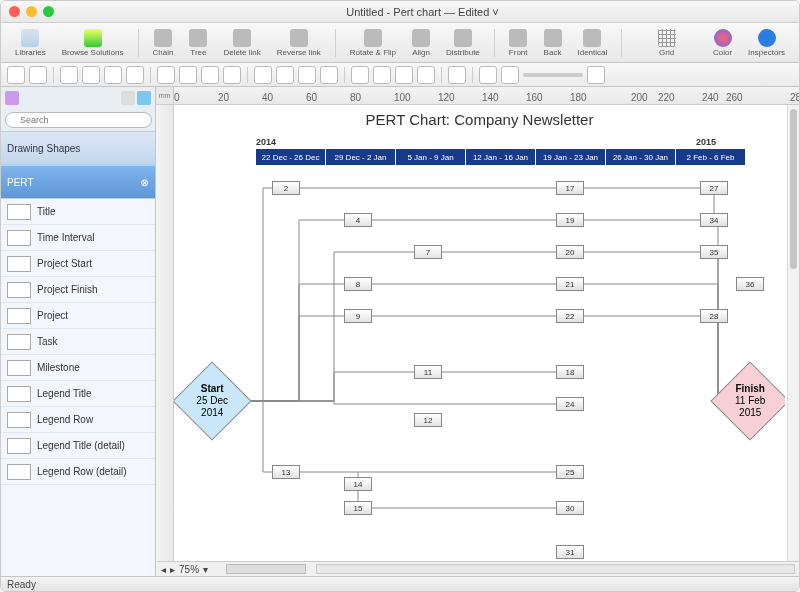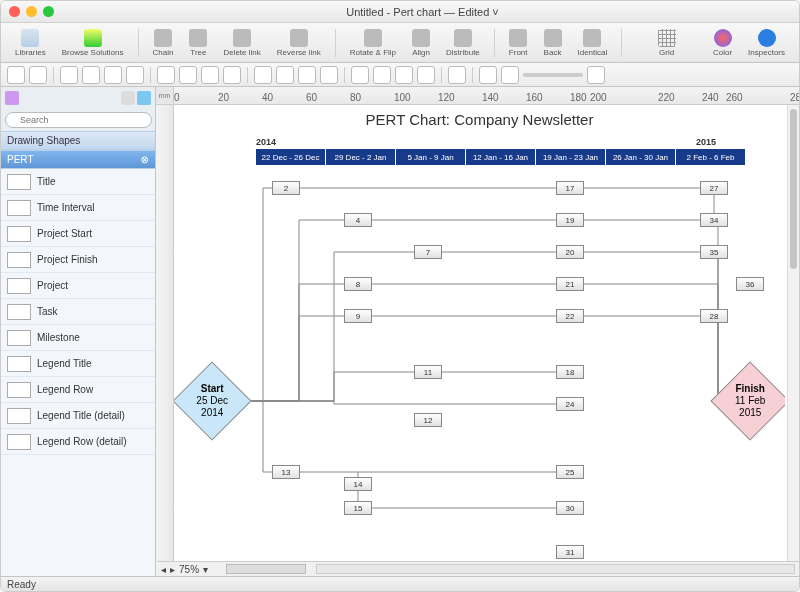--- a/index.html
+++ b/index.html
@@ -15,21 +15,21 @@
 .tblbl{font-size:8px;color:#555;}
 .tbsep{width:1px;height:28px;background:#d0d0d0;margin:0 4px;}
 .tooliconbar{height:24px;background:linear-gradient(#f8f8f8,#ebebeb);border-bottom:1px solid #c5c5c5;display:flex;align-items:center;padding:0 6px;gap:4px;}
 .smico{width:18px;height:18px;background:#fff;border:1px solid #bbb;border-radius:3px;}
 .vsep{width:1px;height:16px;background:#ccc;margin:0 2px;}
 .content{display:flex;height:calc(100% - 22px - 40px - 24px - 15px);}
 .sidebar{width:155px;background:#fff;border-right:1px solid #c5c5c5;display:flex;flex-direction:column;}
 .searchbar{height:22px;padding:2px 4px;background:#e9eef3;display:flex;align-items:center;gap:2px;}
 .searchbar input{flex:1;height:16px;border:1px solid #bbb;border-radius:8px;padding:0 14px;font-size:9px;}
 .searchbar .sico{width:14px;height:14px;}
-.sectionhdr{height:19px;background:linear-gradient(#dce7f5,#c2d7ed);border-top:1px solid #b8cfe8;border-bottom:1px solid #b8cfe8;padding:0 6px;display:flex;align-items:center;font-size:9px;color:#334;justify-content:space-between;}
+.sectionhdr{height:34px;background:linear-gradient(#dce7f5,#c2d7ed);border-top:1px solid #b8cfe8;border-bottom:1px solid #b8cfe8;padding:0 6px;display:flex;align-items:center;font-size:9px;color:#334;justify-content:space-between;}
 .selhdr{background:linear-gradient(#7fb6ee,#5f96d6);color:#fff;}
 .shapelist{flex:1;overflow:auto;background:#f3f6fa;}
 .shapeitem{height:26px;display:flex;align-items:center;gap:6px;padding:0 6px;border-bottom:1px solid #e2e8ef;}
 .shapeicon{width:24px;height:16px;background:#fff;border:1px solid #aaa;}
 .shapename{font-size:10px;color:#333;}
 .canvas{flex:1;position:relative;background:#fff;}
 .ruler-h{position:absolute;top:0;left:18px;right:0;height:18px;background:linear-gradient(#f4f4f4,#e8e8e8);border-bottom:1px solid #ccc;font-size:7px;color:#666;display:flex;align-items:flex-end;overflow:hidden;}
 .ruler-h span{position:absolute;bottom:1px;}
 .ruler-v{position:absolute;top:18px;left:0;width:18px;bottom:0;background:linear-gradient(90deg,#f4f4f4,#e8e8e8);border-right:1px solid #ccc;}
 .corner{position:absolute;top:0;left:0;width:18px;height:18px;background:#e8e8e8;border-right:1px solid #ccc;border-bottom:1px solid #ccc;font-size:7px;color:#777;text-align:center;line-height:18px;}
@@ -239,21 +239,21 @@
         <span style="left: 0px;">0</span>
         <span style="left: 44px;">20</span>
         <span style="left: 88px;">40</span>
         <span style="left: 132px;">60</span>
         <span style="left: 176px;">80</span>
         <span style="left: 220px;">100</span>
         <span style="left: 264px;">120</span>
         <span style="left: 308px;">140</span>
         <span style="left: 352px;">160</span>
         <span style="left: 396px;">180</span>
-        <span style="left: 416px; text-align: right;">200</span>
+        <span style="left: 457px; text-align: right;">200</span>
         <span style="left: 484px;">220</span>
         <span style="left: 528px;">240</span>
         <span style="left: 552px;">260</span>
         <span style="left: 616px;">280</span>
       </div>
     <div class="ruler-v"></div>
     <div class="vscroll">
         <div class="vthumb"></div>
       </div>
 

